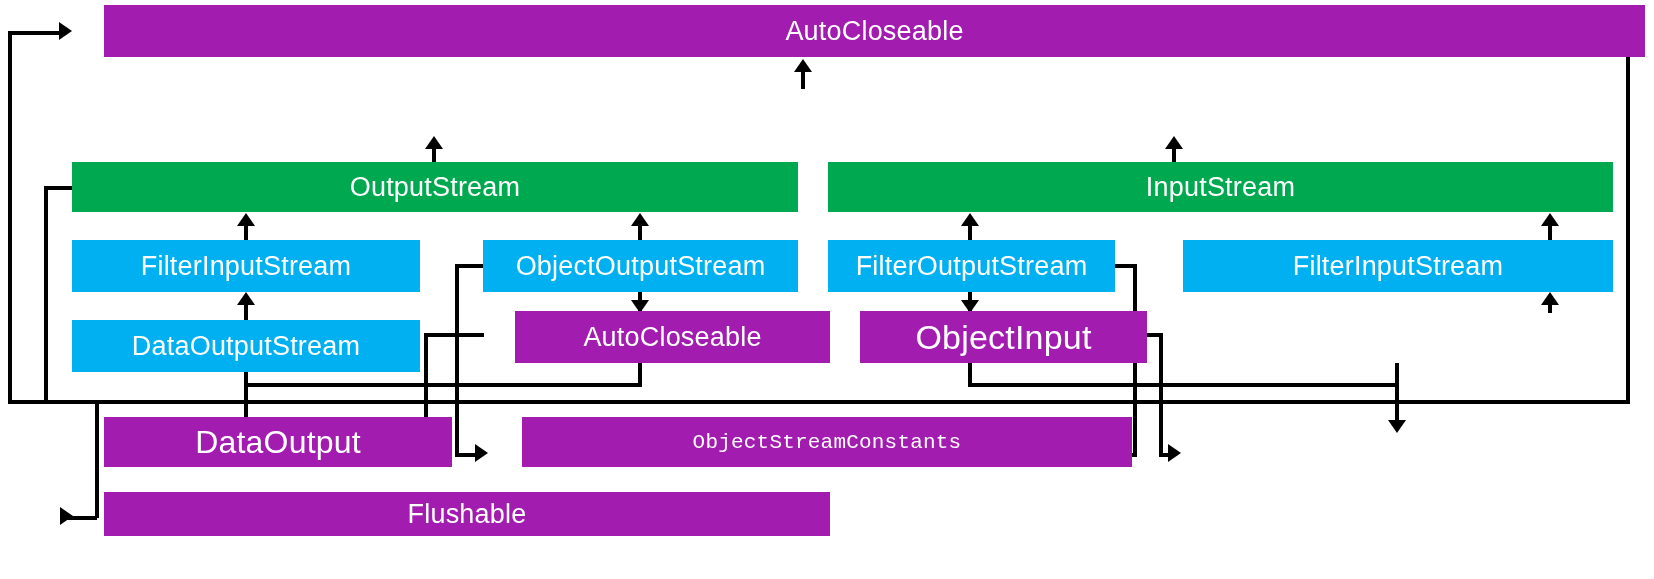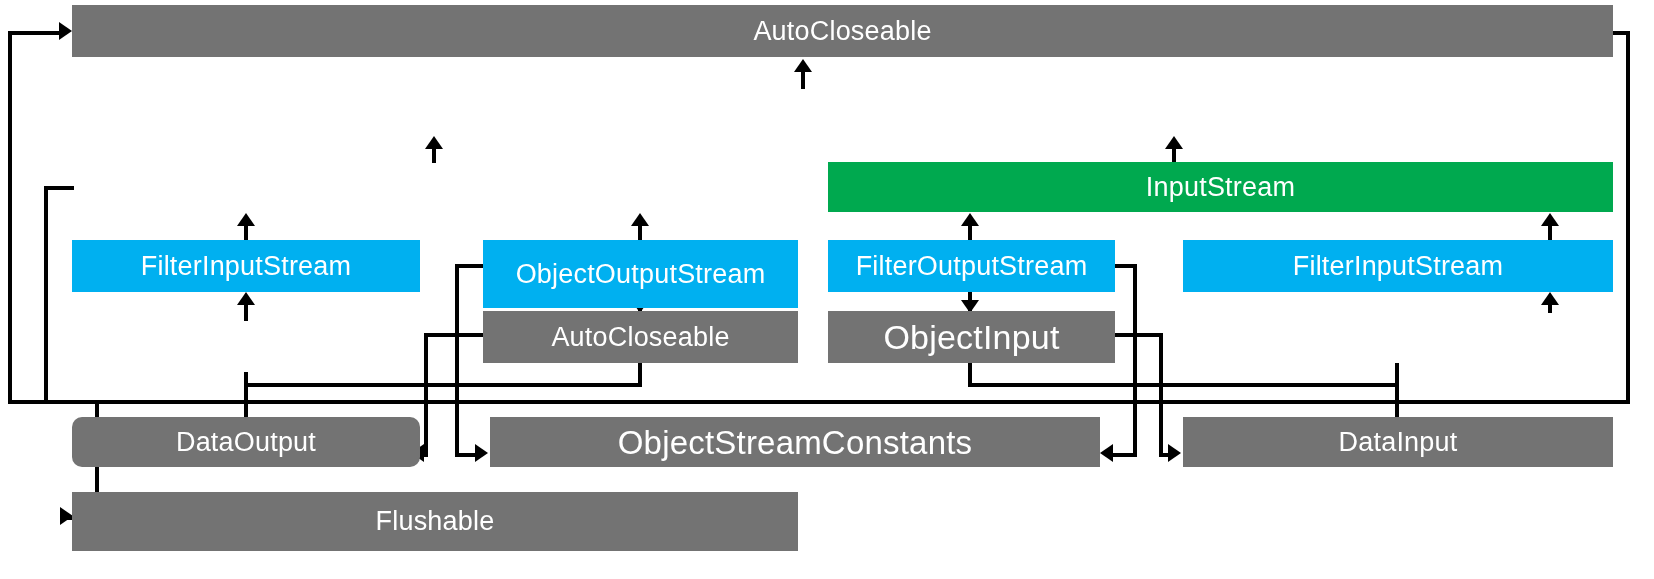--- a/index.html
+++ b/index.html
@@ -2,21 +2,21 @@
 <html><head>
 <meta charset="utf-8">
 <title>Java IO Class Hierarchy</title>
 <style>
   html,body{margin:0;padding:0;background:#ffffff;}
   body{font-family:"Liberation Sans","DejaVu Sans",sans-serif;}
   #stage{position:relative;width:1654px;height:579px;background:#ffffff;overflow:hidden;}
   .node{position:absolute;display:flex;align-items:center;justify-content:center;
         color:#ffffff;box-sizing:border-box;line-height:1;letter-spacing:.2px;
         font-weight:400;text-align:center;white-space:nowrap;}
-  .purple{background:#737373;}
+  .purple{background:#a21caf;margin-left:32px;}
   .green{background:#00a94f;}
   .cyan{background:#00b0f0;}
   .node span{pointer-events:none;}
   
   .conn{position:absolute;background:#000000;}
   .h{height:4px;}
   .v{width:4px;}
   .arrow{position:absolute;width:0;height:0;}
   .ar-up{border-left:9px solid transparent;border-right:9px solid transparent;border-bottom:13px solid #000;}
   .ar-down{border-left:9px solid transparent;border-right:9px solid transparent;border-top:13px solid #000;}
@@ -125,60 +125,63 @@
     <div class="conn h" style="left:1159px;top:453px;width:12px;"></div>
     <div class="arrow ar-right" style="left:1168px;top:444px;"></div>
 
   </div>
 
   <div class="node purple" style="left:72px;top:5px;width:1541px;height:52px;font-size:27px;">
     <span>AutoCloseable</span>
   </div>
 
 
+  <div class="node green" style="left:72px;top:162px;width:726px;height:50px;font-size:27px;">
+    <span>OutputStream</span>
+  </div>
 
   <div class="node green" style="left:828px;top:162px;width:785px;height:50px;font-size:27px;">
     <span>InputStream</span>
   </div>
 
   <div class="node cyan" style="left:72px;top:240px;width:348px;height:52px;font-size:27px;">
     <span>FilterInputStream</span>
   </div>
 
-  <div class="node cyan" style="left:483px;top:240px;width:315px;height:68px;font-size:27px;">
+  <div class="node cyan" style="left:483px;top:240px;width:315px;height:52px;font-size:27px;">
     <span>ObjectOutputStream</span>
   </div>
 
   <div class="node cyan" style="left:828px;top:240px;width:287px;height:52px;font-size:27px;">
     <span>FilterOutputStream</span>
   </div>
 
   <div class="node cyan" style="left:1183px;top:240px;width:430px;height:52px;font-size:27px;">
     <span>FilterInputStream</span>
   </div>
 
+  <div class="node cyan" style="left:72px;top:320px;width:348px;height:52px;font-size:27px;">
+    <span>DataOutputStream</span>
+  </div>
 
   <div class="node purple" style="left:483px;top:311px;width:315px;height:52px;font-size:27px;">
     <span>AutoCloseable</span>
   </div>
 
   <div class="node purple" style="left:828px;top:311px;width:287px;height:52px;font-size:34px;">
     <span>ObjectInput</span>
   </div>
 
 
-  <div class="node purple" style="left:72px;top:417px;width:348px;height:50px;font-size:27px;border-radius:10px;">
+  <div class="node purple" style="left:72px;top:417px;width:348px;height:50px;font-size:32px;">
     <span>DataOutput</span>
   </div>
 
-  <div class="node purple" style="left:490px;top:417px;width:610px;height:50px;font-size:33px;">
+  <div class="node purple" style="left:490px;top:417px;width:610px;height:50px;font-size:21px;font-family:Liberation Mono, monospace;">
     <span>ObjectStreamConstants</span>
   </div>
 
-  <div class="node purple" style="left:1183px;top:417px;width:430px;height:50px;font-size:27px;">
-    <span>DataInput</span>
-  </div>
 
-  <div class="node purple" style="left:72px;top:492px;width:726px;height:59px;font-size:27px;">
+  <div class="node purple" style="left:72px;top:492px;width:726px;height:44px;font-size:27px;">
     <span>Flushable</span>
   </div>
 
 </div>
 
 </body></html>

